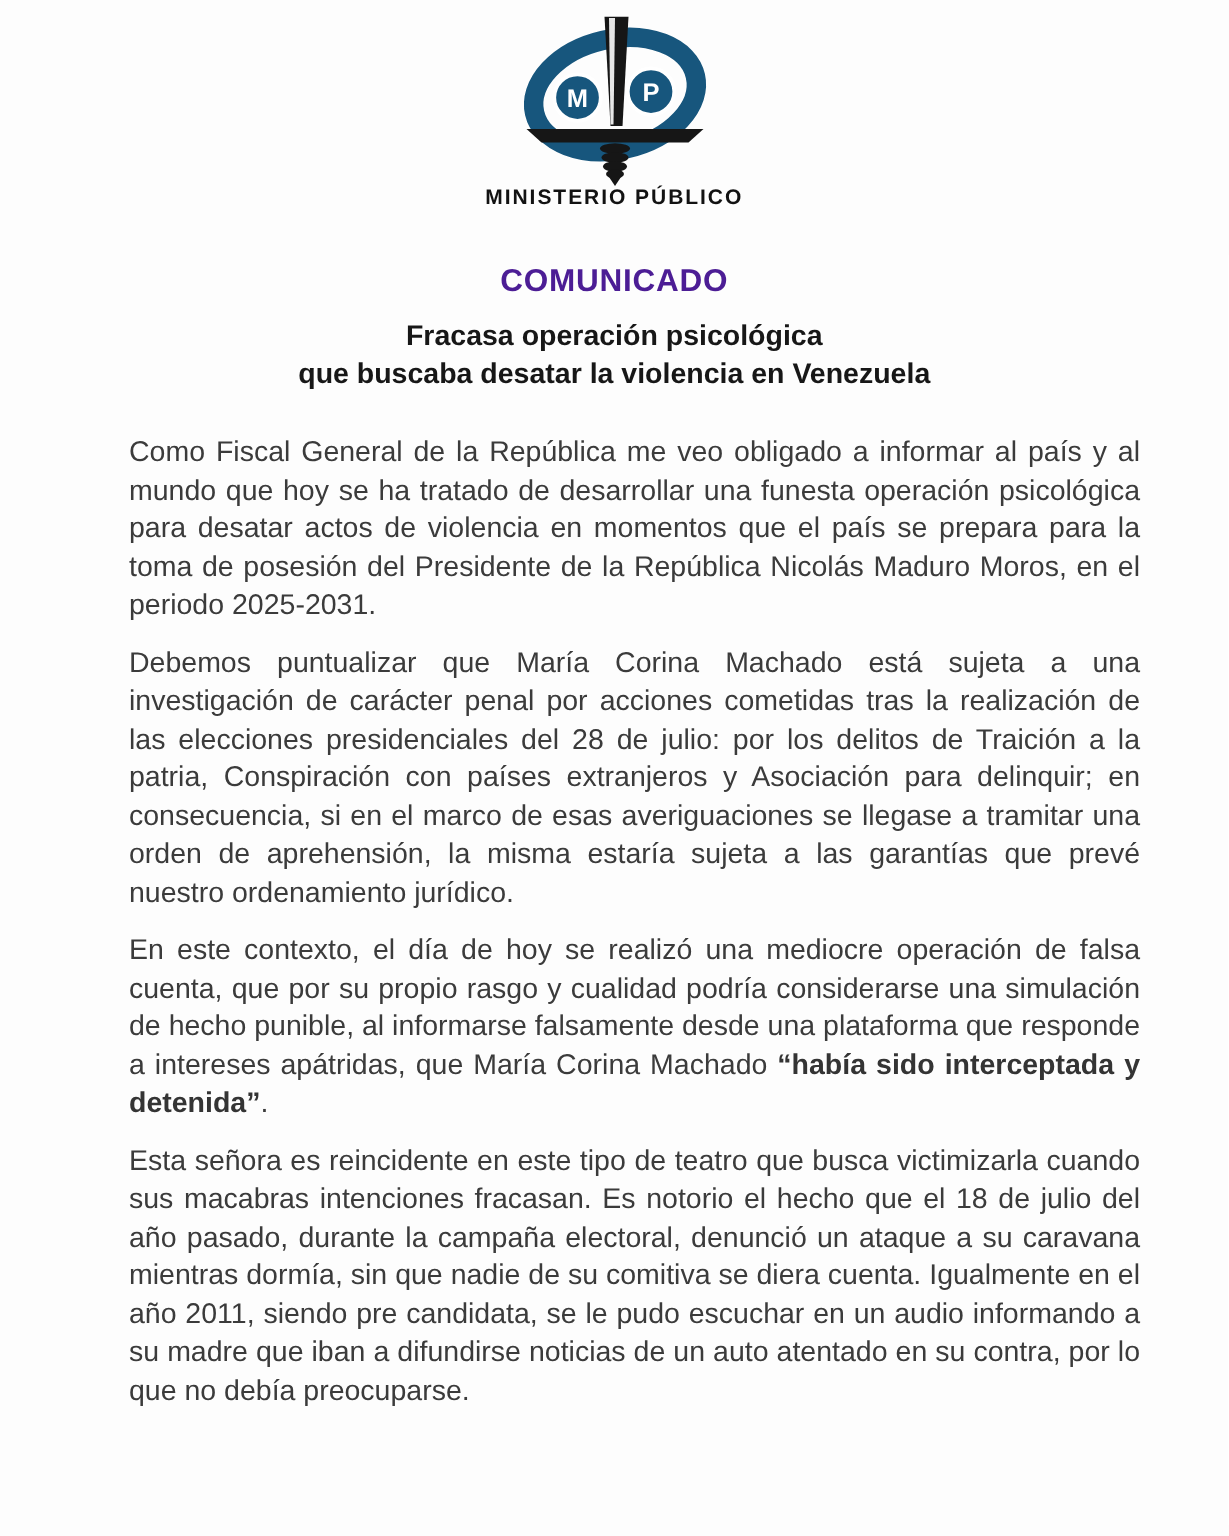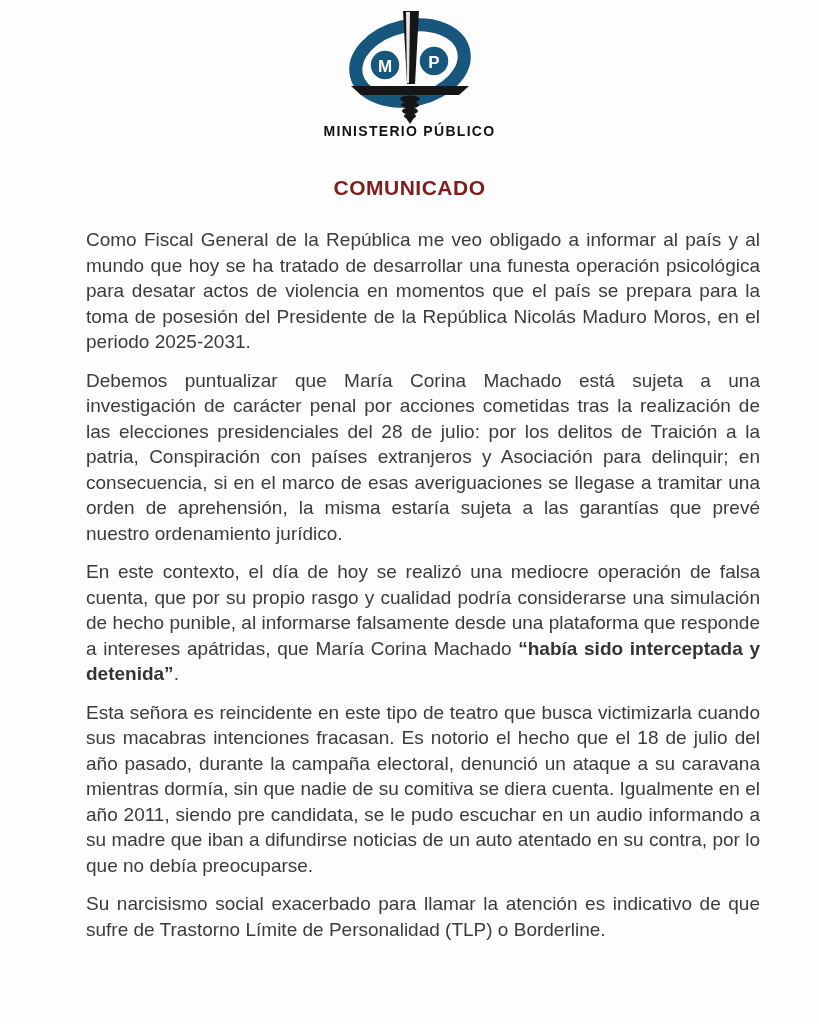--- a/index.html
+++ b/index.html
@@ -23,21 +23,21 @@
     letter-spacing: 1.3px;
     color: #121212;
     text-align: center;
   }
   .title {
     margin-top: 37px;
     text-align: center;
     font-size: 21px;
     font-weight: bold;
     letter-spacing: 0.5px;
-    color: #7f1d1d;
+    color: #4c1d95;
   }
   .subtitle {
     margin-top: 12px;
     text-align: center;
     font-size: 19px;
     font-weight: bold;
     line-height: 25px;
     color: #171717;
   }
   .content {
@@ -75,22 +75,25 @@
       <ellipse cx="75" cy="94" rx="9" ry="3.5" fill="#161616"></ellipse>
       <ellipse cx="75" cy="100" rx="8" ry="3.5" fill="#161616"></ellipse>
       <ellipse cx="75" cy="105" rx="6" ry="3" fill="#161616"></ellipse>
       <polygon points="71,107 79,107 75,113" fill="#161616"></polygon>
     </svg>
     <div class="logo-caption">MINISTERIO PÚBLICO</div>
   </div>
 
   <div class="title">COMUNICADO</div>
 
+  <div class="subtitle">
+    <div>Fracasa operación psicológica</div>
+    <div>que buscaba desatar la violencia en Venezuela</div>
+  </div>
 
   <div class="content">
       <p class="para"><span>Como Fiscal General de la República me veo obligado a informar al país y al mundo que hoy se ha tratado de desarrollar una funesta operación psicológica para desatar actos de violencia en momentos que el país se prepara para la toma de posesión del Presidente de la República Nicolás Maduro Moros, en el periodo 2025-2031.</span></p>
       <p class="para"><span>Debemos puntualizar que María Corina Machado está sujeta a una investigación de carácter penal por acciones cometidas tras la realización de las elecciones presidenciales del 28 de julio: por los delitos de Traición a la patria, Conspiración con países extranjeros y Asociación para delinquir; en consecuencia, si en el marco de esas averiguaciones se llegase a tramitar una orden de aprehensión, la misma estaría sujeta a las garantías que prevé nuestro ordenamiento jurídico.</span></p>
       <p class="para"><span>En este contexto, el día de hoy se realizó una mediocre operación de falsa cuenta, que por su propio rasgo y cualidad podría considerarse una simulación de hecho punible, al informarse falsamente desde una plataforma que responde a intereses apátridas, que María Corina Machado </span><span class="bold">“había sido interceptada y detenida”</span><span>.</span></p>
       <p class="para"><span>Esta señora es reincidente en este tipo de teatro que busca victimizarla cuando sus macabras intenciones fracasan. Es notorio el hecho que el 18 de julio del año pasado, durante la campaña electoral, denunció un ataque a su caravana mientras dormía, sin que nadie de su comitiva se diera cuenta. Igualmente en el año 2011, siendo pre candidata, se le pudo escuchar en un audio informando a su madre que iban a difundirse noticias de un auto atentado en su contra, por lo que no debía preocuparse.</span></p>
-      <p class="para"><span>Su narcisismo social exacerbado para llamar la atención es indicativo de que sufre de Trastorno Límite de Personalidad (TLP) o Borderline.</span></p>
     </div>
 
 </div>
 
 </body></html>

